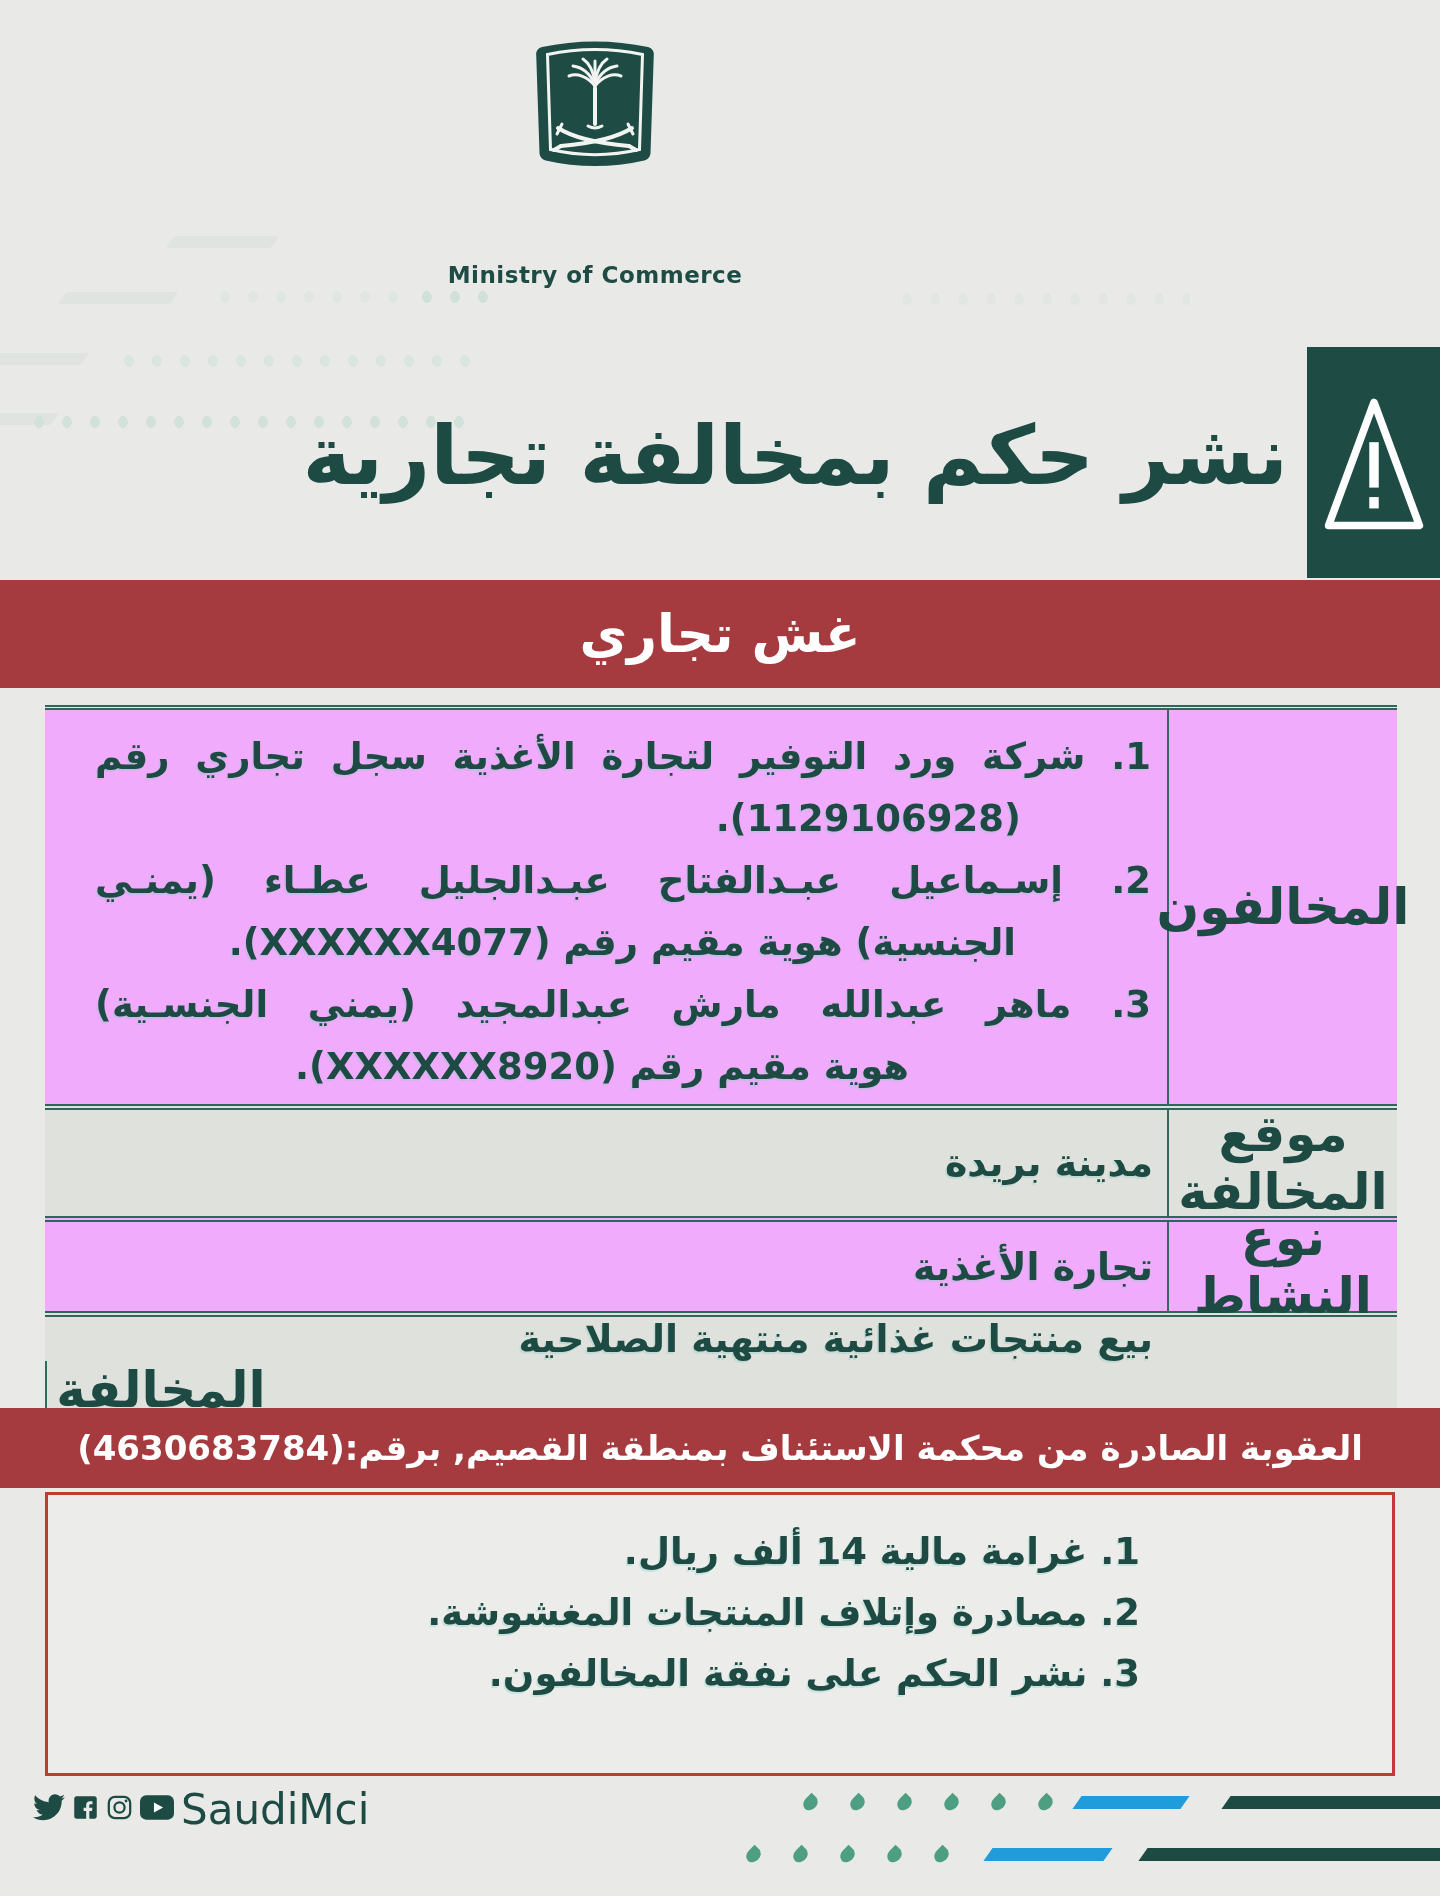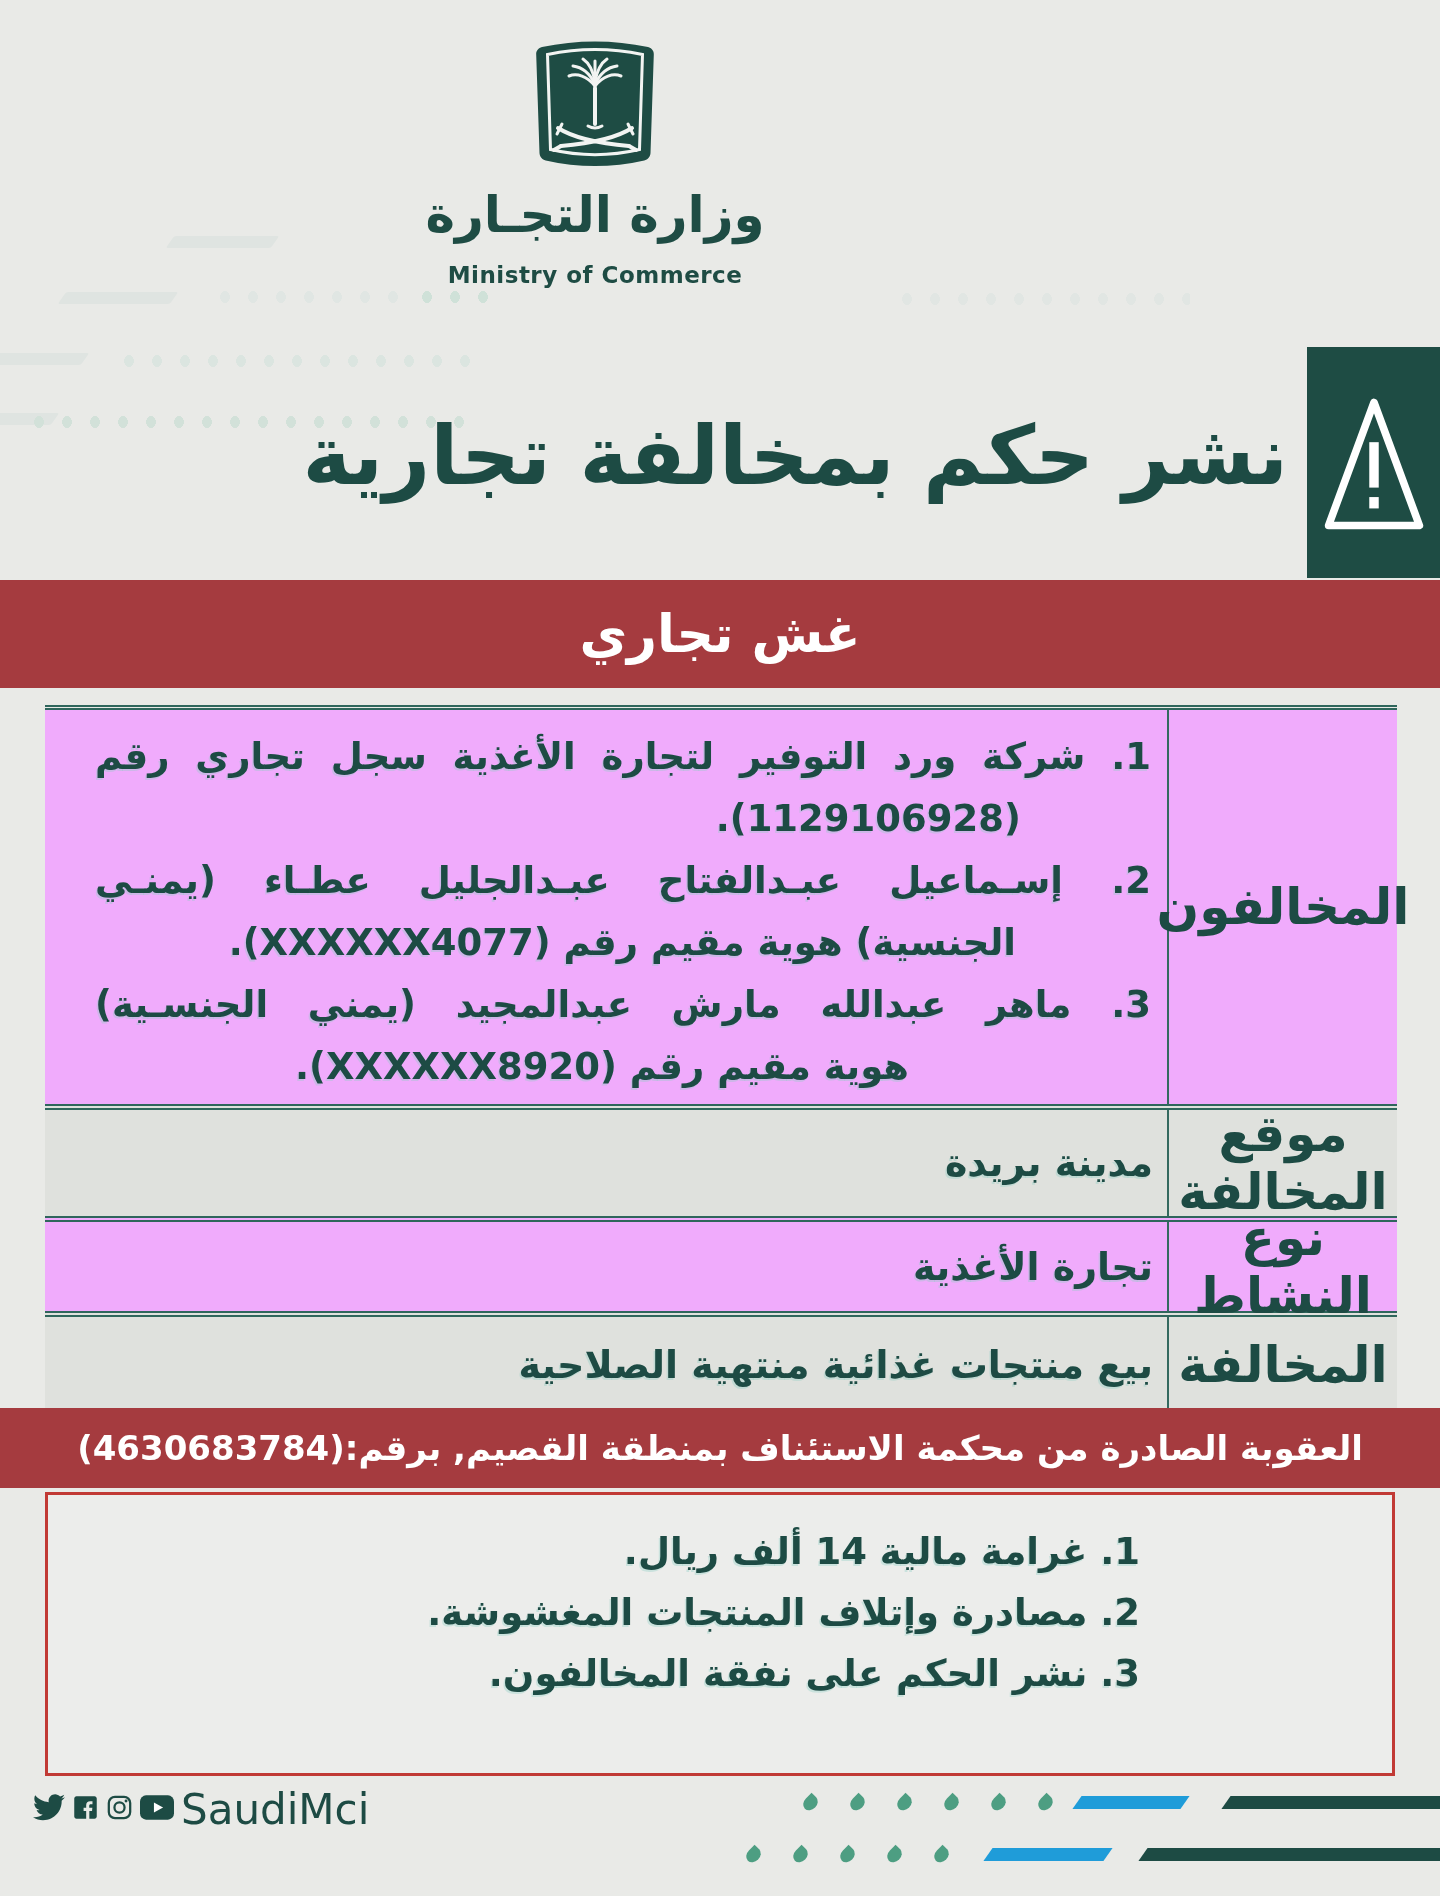--- a/index.html
+++ b/index.html
@@ -39,21 +39,21 @@
   .vrow{display:flex;width:100%;}
   .vrow + .vrow{border-top:6px double #2f665c;}
   .vrow.light{background:#f0abfc;}
   .vrow.dark{background:#dfe1dd;}
   .cell-content{width:1122px;}
   .cell-label{width:230px;border-left:2px solid #34695f;display:flex;align-items:center;
     justify-content:center;font-size:50px;font-weight:700;color:#1d4b44;direction:rtl;text-align:center;padding:0 6px;}
   .row-violators{height:394px;}
   .row-location{height:112px;}
   .row-activity{height:95px;}
-  .row-violation{height:102px;}
+  .row-violation{height:102px;flex-direction:column;}
   .violators{padding:16px 16px 0 50px;direction:rtl;}
   .v-line{font-size:37px;font-weight:700;color:#1d4b44;line-height:62px;text-align:right;
     text-shadow:-1.5px 1.5px 0 rgba(140,205,195,.35);}
   .v-line.stretch{text-align-last:justify;}
   .violators .v-line:nth-child(2){padding-right:130px;}
   .violators .v-line:nth-child(4){padding-right:135px;}
   .violators .v-line:nth-child(6){padding-right:242px;}
   .cell-value{display:flex;align-items:center;justify-content:flex-start;direction:rtl;
     padding-right:14px;font-size:38px;font-weight:700;color:#1d4b44;
     text-shadow:-1.5px 1.5px 0 rgba(140,205,195,.35);}
@@ -108,21 +108,20 @@
         <path d="M56,90 Q63,94 70,90" stroke-width="3"></path>
         <path d="M26,92 C40,101 62,107 97,110" stroke-width="4"></path>
         <path d="M100,92 C86,101 64,107 29,110" stroke-width="4"></path>
         <path d="M97,110 L104,114" stroke-width="4"></path>
         <path d="M29,110 L22,114" stroke-width="4"></path>
         <path d="M30,88 L25,98" stroke-width="3"></path>
         <path d="M96,88 L101,98" stroke-width="3"></path>
       </g>
     </svg>
   </div>
-  <div class="ministry-ar">وزارة التجـارة</div>
   <div class="ministry-en">Ministry of Commerce</div>
 
   <div class="page-title">نشر حكم بمخالفة تجارية</div>
   <div class="warning-box">
     <svg viewBox="0 0 112 156" width="106" height="150">
       <path d="M56,14 L104,144 L8,144 Z" fill="none" stroke="#ffffff" stroke-width="8" stroke-linejoin="round"></path>
       <rect x="51" y="56" width="10" height="48" fill="#ffffff"></rect>
       <rect x="51" y="114" width="10" height="12" fill="#ffffff"></rect>
     </svg>
   </div>

